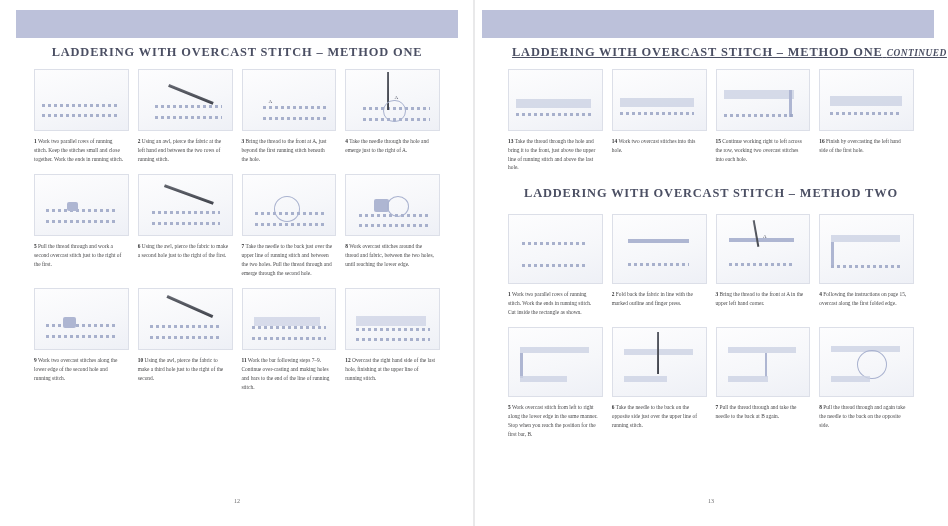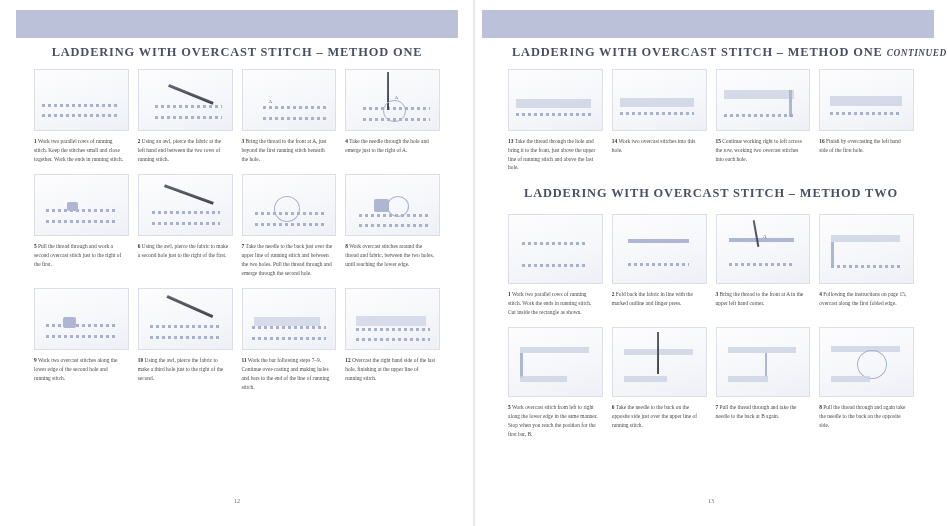--- a/index.html
+++ b/index.html
@@ -333,21 +333,21 @@
     </div>
 
     <div class="page-number">12</div>
   </div>
 
   <div class="gutter"></div>
 
   <div class="page page-right">
     <div class="header-band"></div>
 
-    <h1 class="section-title block-title-one" style="text-align:left;padding-left:4px;">
+    <h1 class="section-title block-title-one" style="text-align:left;padding-left:4px;text-decoration:underline;">
       <span>LADDERING WITH OVERCAST STITCH – METHOD ONE</span>
       <span class="cont">CONTINUED</span>
     </h1>
 
     <div class="grid-row">
       <div class="cell">
         <div class="photo">
           <div class="fabric"></div>
           <div class="block" style="left:8%;top:48%;width:80%;height:16%;opacity:0.8;"></div>
           <div class="stitchline" style="left:8%;top:72%;width:80%;"></div>

